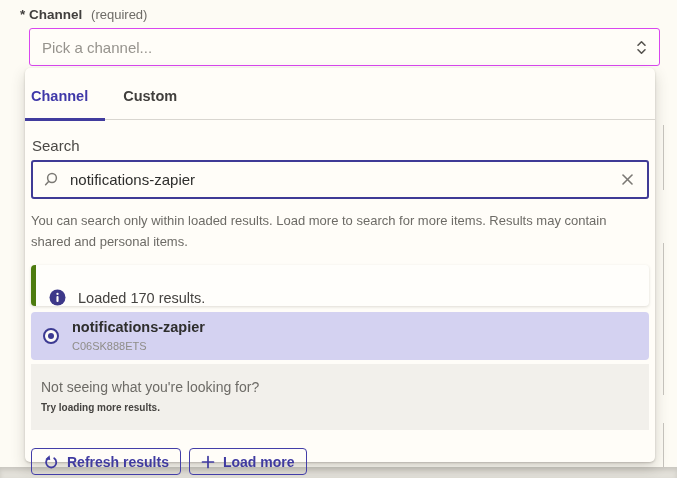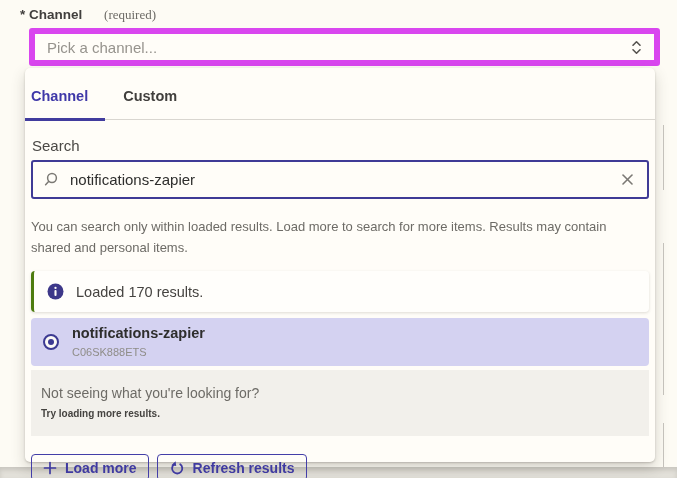--- a/index.html
+++ b/index.html
@@ -16,25 +16,25 @@
   .bg-vline.seg2 { top:243px; height:152px; }
   .bg-vline.seg3 { top:423px; height:44px; }
   .bottom-band {
     position:absolute; left:0; top:467px; width:677px; height:11px;
     background:#e2e0d9; box-shadow: inset 0 3px 4px rgba(90,85,75,.18);
   }
 
   
   .field-label-row { position:absolute; left:20px; top:7px; font-size:13.5px; }
   .req-star, .field-label { font-weight:bold; color:#413f3d; }
-  .field-note { color:#6d6b66; font-size:13px; margin-left:18px;font-family:Liberation Serif, serif; }
+  .field-note { color:#6d6b66; font-size:13px; margin-left:5px; }
 
   .select-box {
     position:absolute; left:29px; top:28px; width:631px; height:38px;
-    background:#fffdf8; border:6px solid #d946ef; border-radius:3px;
+    background:#fffdf8; border:1px solid #d946ef; border-radius:3px;
     display:flex; align-items:center; justify-content:space-between;
     padding:0 12px; cursor:pointer;
   }
   .select-placeholder { color:#96938d; font-size:15px; }
 
   
   .panel {
     position:absolute; left:25px; top:68px; width:630px; height:394px;
     background:#fffdf8; border-radius:5px;
     box-shadow: 0 1px 2px rgba(70,65,55,.25), 0 6px 14px rgba(70,65,55,.22);
@@ -59,27 +59,27 @@
   }
   .search-wrap input {
     flex:1; border:none; outline:none; background:transparent;
     font-family:"Liberation Sans", sans-serif; font-size:15px; color:#2e2e2d;
     margin-left:9px;
   }
   .icon { display:inline-flex; align-items:center; justify-content:center; flex:none; }
   .clear-x { cursor:pointer; padding:2px; }
 
   .helper-text {
-    margin-top:17px; font-size:13px; line-height:21px; color:#6d6b66; max-width:614px;
+    margin-top:11px; font-size:13px; line-height:21px; color:#6d6b66; max-width:614px;
   }
 
   .info-banner {
     margin-top:13px; height:41px; background:#fffefb;
-    border-left:3px solid #4d7c0f; border-radius:4px;
-    display:flex; align-items:center;
+    border-left:5px solid #4d7c0f; border-radius:4px;
+    display:flex; align-items:flex-end;
     box-shadow:0 1px 3px rgba(70,65,55,.18);
   }
   .info-banner .icon { margin-left:13px; }
   .info-text { margin-left:12px; font-size:14.5px; color:#454340; }
 
   .result-row {
     margin-top:6px; height:48px; background:#d4d2f1; border-radius:4px;
     display:flex; align-items:center; padding:0 12px; cursor:pointer;
   }
   .radio {
@@ -186,34 +186,34 @@
 
     <div class="empty-hint">
       <div class="empty-line1">Not seeing what you're looking for?</div>
       <div class="empty-line2">Try loading more results.</div>
     </div>
 
     <div class="buttons-row">
 
       <button class="btn">
         <span class="icon">
+          <svg width="16" height="16" viewBox="0 0 16 16">
+            <path d="M11.2 4.3 A 5.1 5.1 0 1 1 4.9 4.5" fill="none" stroke="#3f3aa0" stroke-width="1.8" stroke-linecap="round"></path>
+            <polygon points="6.6,1.2 7.2,6.0 2.4,5.3" fill="#3f3aa0"></polygon>
+          </svg>
+        </span>
+        <span>Refresh results</span>
+      </button>
+
+      <button class="btn">
+        <span class="icon">
           <svg width="14" height="14" viewBox="0 0 14 14">
             <line x1="7" y1="1.5" x2="7" y2="12.5" stroke="#3f3aa0" stroke-width="1.7" stroke-linecap="round"></line>
             <line x1="1.5" y1="7" x2="12.5" y2="7" stroke="#3f3aa0" stroke-width="1.7" stroke-linecap="round"></line>
           </svg>
         </span>
         <span>Load more</span>
       </button>
 
-      <button class="btn">
-        <span class="icon">
-          <svg width="16" height="16" viewBox="0 0 16 16">
-            <path d="M11.2 4.3 A 5.1 5.1 0 1 1 4.9 4.5" fill="none" stroke="#3f3aa0" stroke-width="1.8" stroke-linecap="round"></path>
-            <polygon points="6.6,1.2 7.2,6.0 2.4,5.3" fill="#3f3aa0"></polygon>
-          </svg>
-        </span>
-        <span>Refresh results</span>
-      </button>
-
 
     </div>
   </div>
 </div>
 
 </body></html>

